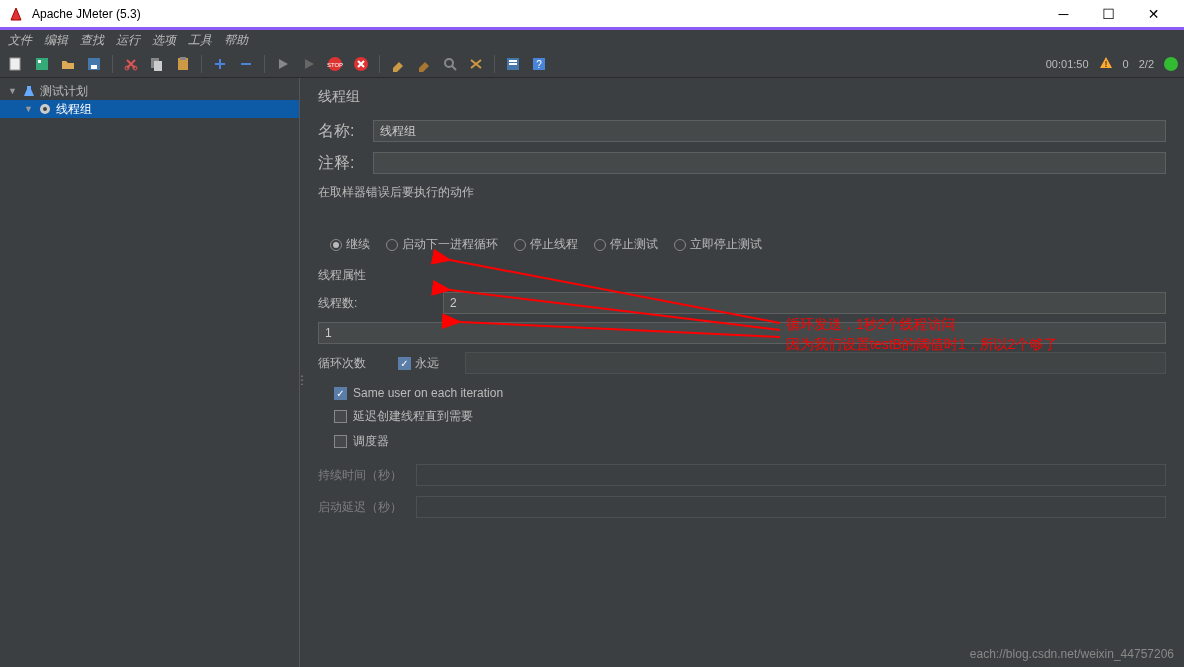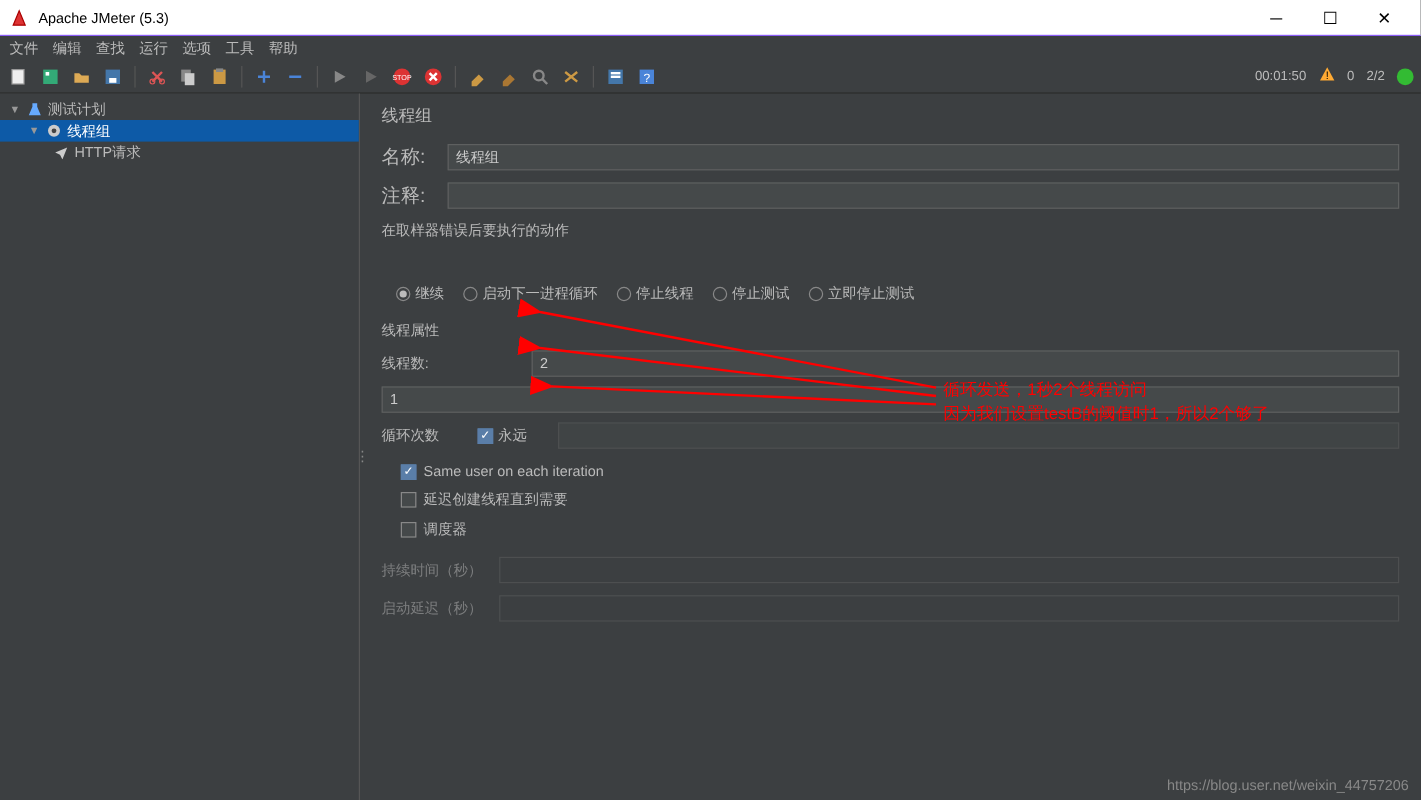--- a/index.html
+++ b/index.html
@@ -1,24 +1,24 @@
 <!DOCTYPE html>
 <html><head>
 <meta charset="utf-8">
 <style>
   * { box-sizing: border-box; margin: 0; padding: 0; font-family: "Microsoft YaHei", Arial, sans-serif; }
   body { width: 1184px; height: 667px; background: #3c3f41; color: #bbbbbb; font-size: 12px; overflow: hidden; position: relative; }
   
-  .titlebar { height: 30px; background: #ffffff; display: flex; align-items: center; padding: 0 8px; border-bottom: 1px solid #8b5cf6; }
+  .titlebar { height: 30px; background: #ffffff; display: flex; align-items: center; padding: 0 8px; border-bottom: 3px solid #8b5cf6; }
   .titlebar-icon { width: 16px; height: 16px; margin-right: 8px; }
   .titlebar-title { color: #000; font-size: 12px; flex: 1; }
   .titlebar-btns { display: flex; gap: 0; }
   .titlebar-btn { width: 45px; height: 28px; display: flex; align-items: center; justify-content: center; color: #000; font-size: 14px; }
   
-  .menubar { height: 20px; background: #3c3f41; display: flex; align-items: center; padding: 0 4px; gap: 4px; color: #bbbbbb; font-size: 12px; }
+  .menubar { height: 20px; background: #3c3f41; display: flex; align-items: center; padding: 0 4px; gap: 4px; color: #bbbbbb; font-size: 12px; font-style: italic; }
   .menubar span { padding: 0 4px; }
   
   .toolbar { height: 28px; background: #3c3f41; border-bottom: 1px solid #2b2b2b; display: flex; align-items: center; padding: 0 6px; gap: 6px; }
   .tb-icon { width: 20px; height: 20px; display: flex; align-items: center; justify-content: center; }
   .tb-sep { width: 1px; height: 18px; background: #555; margin: 0 2px; }
   .tb-spacer { flex: 1; }
   .tb-status { display: flex; align-items: center; gap: 10px; font-size: 11px; }
   .circle { width: 14px; height: 14px; border-radius: 50%; display: inline-block; }
   
   .main { display: flex; height: calc(667px - 30px - 20px - 28px); }
@@ -227,28 +227,20 @@
       </div>
       <div class="tree-row sel" style="padding-left:24px">
         <span class="tree-toggle">▼</span>
         <span class="tree-icon">
             <svg width="12" height="12">
               <circle cx="6" cy="6" r="5" fill="#ccc"></circle>
               <circle cx="6" cy="6" r="2" fill="#444"></circle>
             </svg>
           </span>
         <span>线程组</span>
-      </div>
-      <div class="tree-row" style="padding-left:44px">
-        <span class="tree-icon">
-            <svg width="12" height="12">
-              <path d="M1 6l10-4-4 10-2-4z" fill="#ccc"></path>
-            </svg>
-          </span>
-        <span>HTTP请求</span>
       </div>
     </div>
     <div class="splitter"></div>
   </div>
 
   <div class="content">
     <div class="panel-title">线程组</div>
 
     <div class="form-row">
       <div class="form-label">名称:</div>
@@ -336,13 +328,13 @@
     </defs>
   <line x1="780" y1="323" x2="450" y2="260" stroke="#f00" stroke-width="2" marker-end="url(#ah)"></line>
   <line x1="780" y1="330" x2="450" y2="290" stroke="#f00" stroke-width="2" marker-end="url(#ah)"></line>
   <line x1="780" y1="337" x2="460" y2="322" stroke="#f00" stroke-width="2" marker-end="url(#ah)"></line>
 </svg>
 <div class="annotation-text" style="left:786px;top:315px">
   <div>循环发送，1秒2个线程访问</div>
   <div>因为我们设置testB的阈值时1，所以2个够了</div>
 </div>
 
-<div class="watermark">https://blog.user.net/weixin_44757206</div>
+<div class="watermark">each://blog.csdn.net/weixin_44757206</div>
 
 </body></html>

